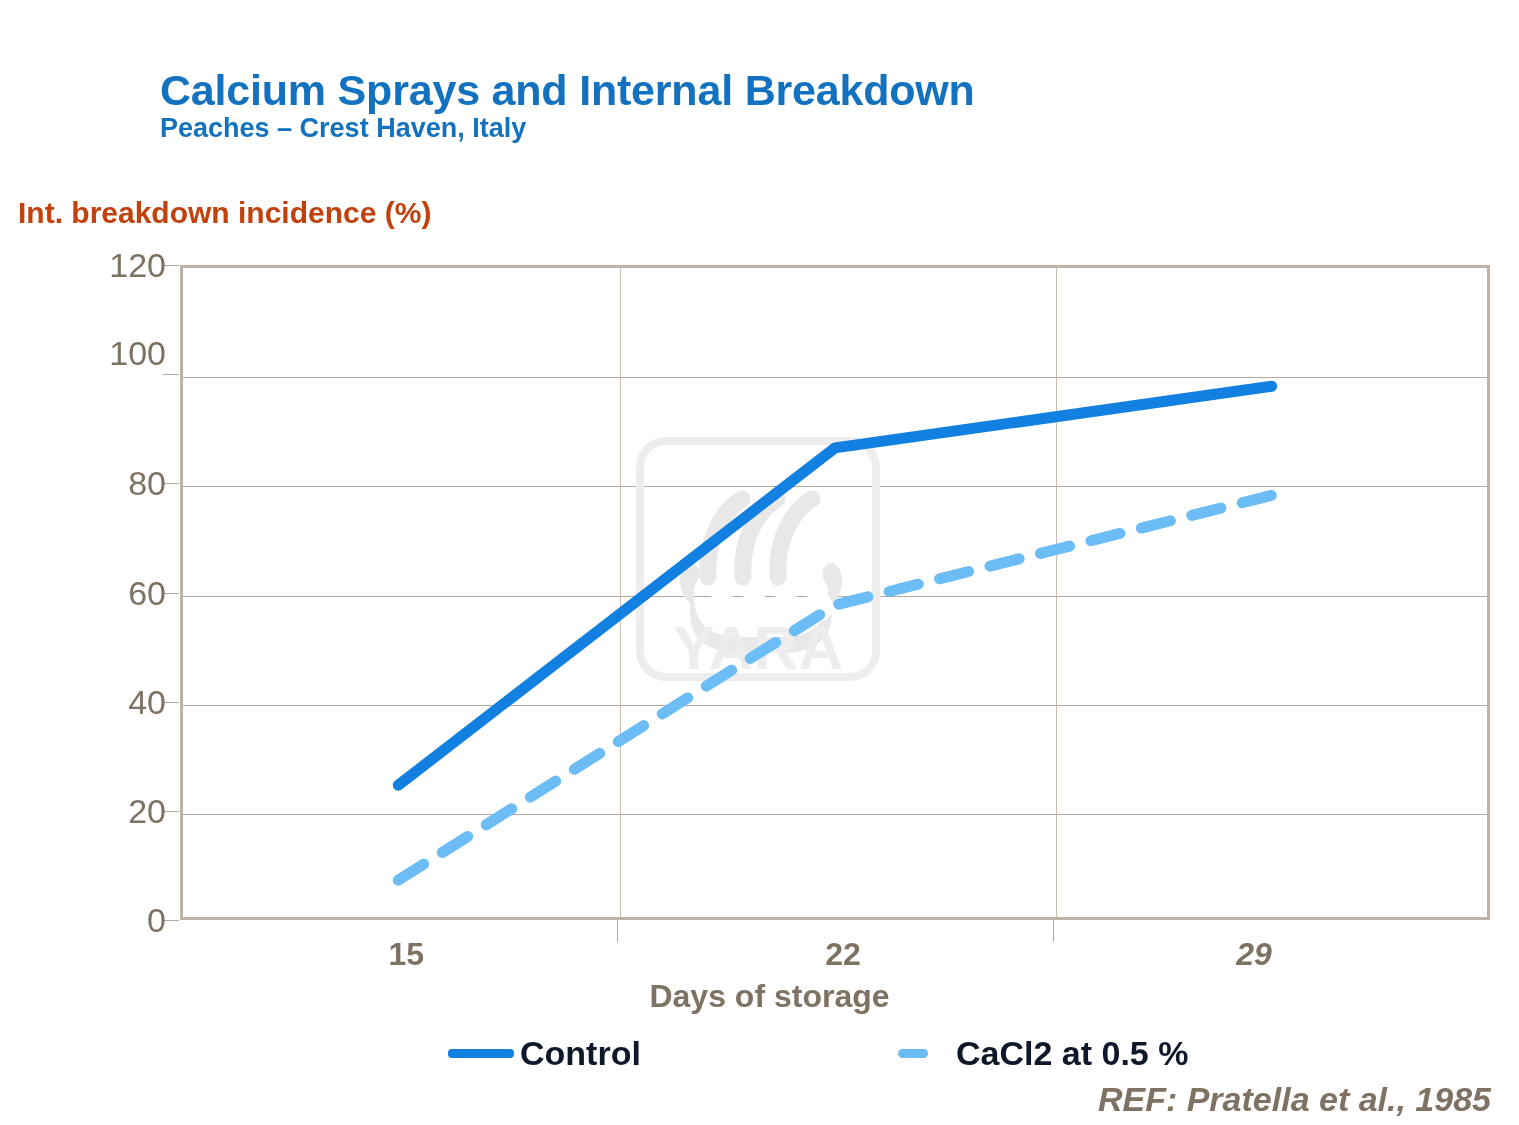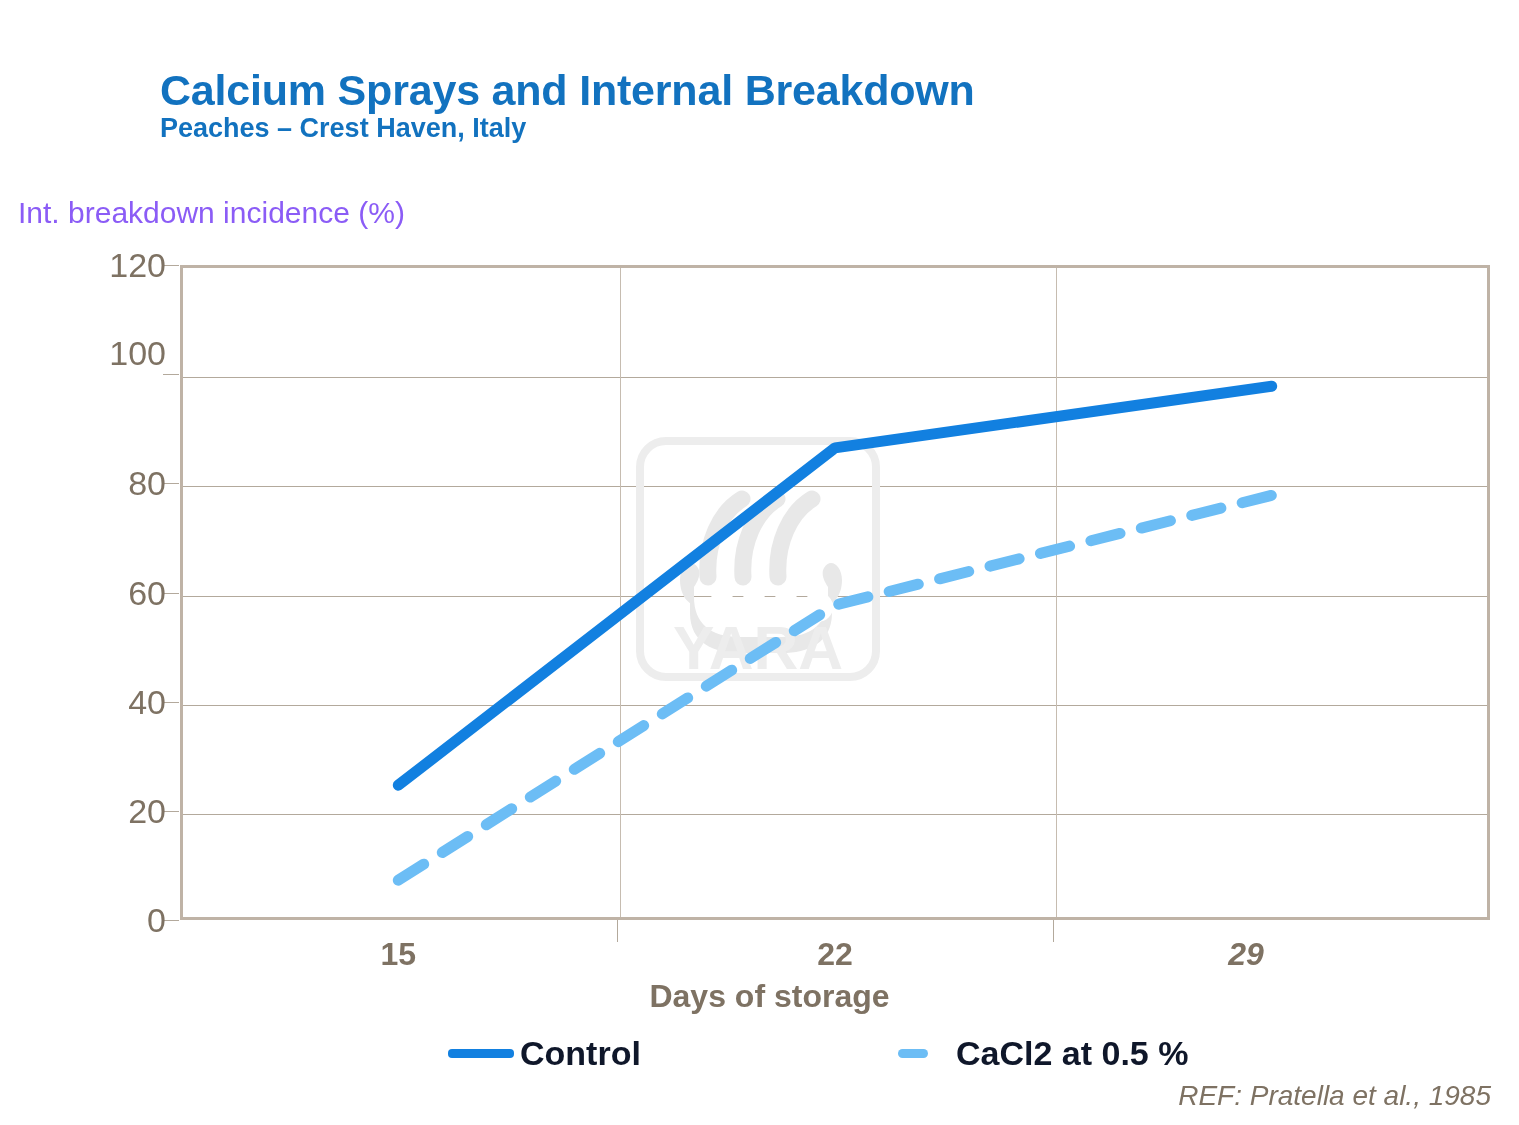--- a/index.html
+++ b/index.html
@@ -40,22 +40,22 @@
     color: #1272BF;
     white-space: nowrap;
   }
 
   
   #y-axis-title {
     position: absolute;
     left: 18px;
     top: 196px;
     font-size: 30px;
-    font-weight: normal;
-    color: #8b5cf6;
+    font-weight: bold;
+    color: #c2410c;
     white-space: nowrap;
   }
 
   
   #plot-wrap {
     position: absolute;
     left: 0;
     top: 0;
     width: 1519px;
     height: 1125px;
@@ -108,20 +108,21 @@
 
   
   .xtick {
     position: absolute;
     top: 936px;
     font-size: 32px;
     font-weight: bold;
     color: #7E7263;
     transform: translateX(-50%);
     white-space: nowrap;
+    margin-left: 8px;
   }
   .xtickmark {
     position: absolute;
     top: 920px;
     width: 1px;
     height: 22px;
     background: #B3A99C;
   }
   #x-axis-title {
     position: absolute;
@@ -197,22 +198,22 @@
     font-size: 34px;
     font-weight: bold;
     color: #0f172a;
   }
 
   
   #reference {
     position: absolute;
     top: 1080px;
     right: 28px;
-    font-size: 28px;
-    font-weight: normal;
+    font-size: 34px;
+    font-weight: bold;
     font-style: italic;
     color: #7E7263;
     white-space: nowrap;
   }
 </style>
 </head>
 <body>
 
 <div id="slide">
 

